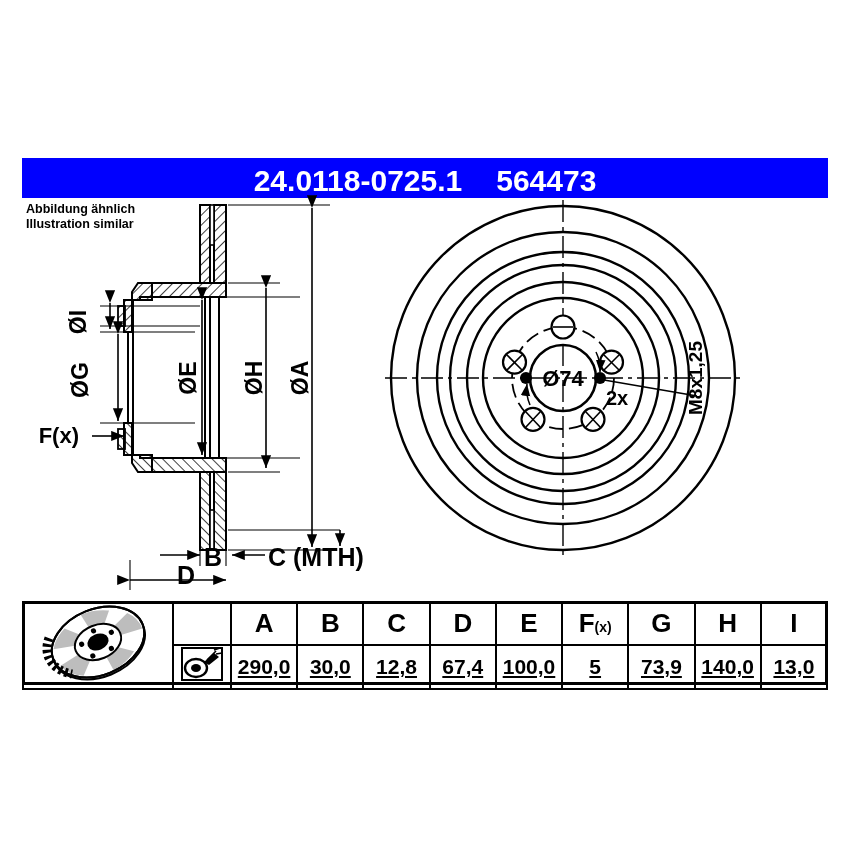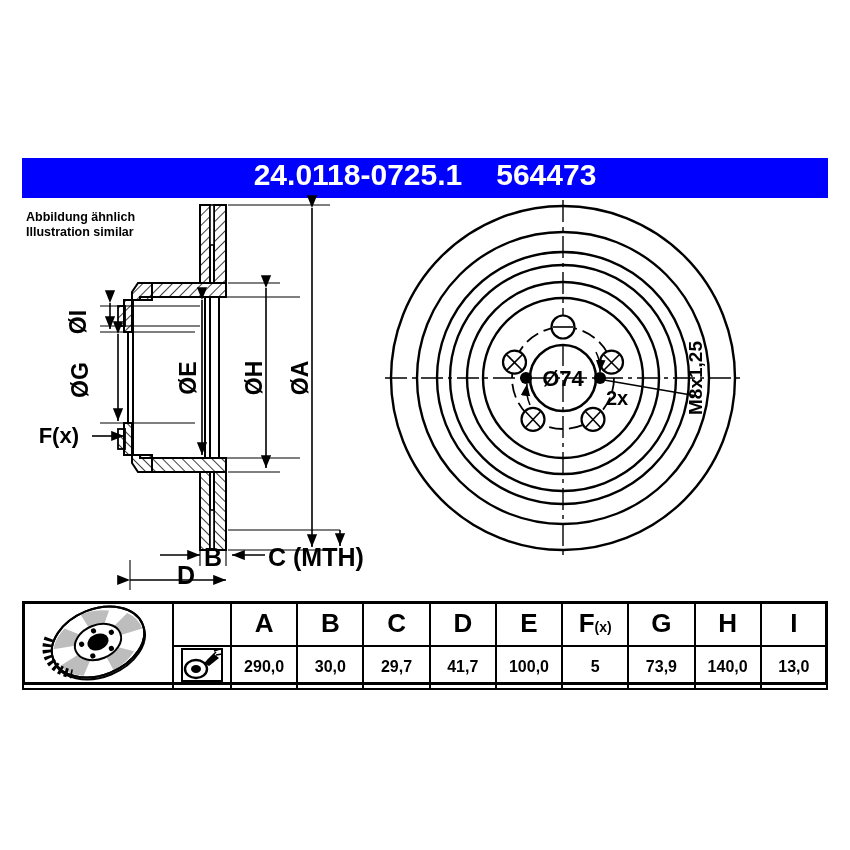--- a/index.html
+++ b/index.html
@@ -25,28 +25,28 @@
   }
   .hdr-text {
     position: absolute;
     left: 22px; top: 158px;
     width: 806px; height: 40px;
     color: #ffffff;
     font-size: 30px;
     font-weight: bold;
     letter-spacing: 0px;
     display: flex;
-    align-items: flex-start;
+    align-items: flex-end;
     justify-content: center;
     gap: 34px;
     font-family: "Liberation Sans", sans-serif;
   }
   .illus-note {
     position: absolute;
-    left: 26px; top: 210px;
+    left: 26px; top: 202px;
     font-size: 12.5px;
     font-weight: bold;
     line-height: 15px;
     color: #000;
     font-family: "Liberation Sans", sans-serif;
   }
   svg.draw {
     position: absolute;
     left: 0; top: 0;
     width: 850px; height: 850px;
@@ -61,21 +61,21 @@
   }
   .spec-table td {
     border: 2px solid #000;
     text-align: center;
     font-weight: bold;
     font-family: "Liberation Sans", sans-serif;
     color: #000;
     padding: 0;
   }
   .spec-table tr.hdr td { height: 40px; font-size: 26px; }
-  .spec-table tr.val td { height: 40px; font-size: 16px; }
+  .spec-table tr.val td { height: 40px; font-size: 21px; text-decoration: underline; }
   .cell-icon { width: 148px; }
   .cell-icon2 { width: 56px; }
   .fx-lbl { font-size: 22px; }
   .fx-lbl sub { font-size: 14px; vertical-align: baseline; }
   .outer-frame {
     position: absolute;
     left: 22px; top: 601px;
     width: 806px; height: 84px;
     border: 3px solid #000;
     box-sizing: border-box;
@@ -330,22 +330,22 @@
           <ellipse cx="16" cy="22" rx="11" ry="9" fill="#fff" stroke="#000" stroke-width="2.4"></ellipse>
           <ellipse cx="16" cy="22" rx="5" ry="4" fill="#000"></ellipse>
           <path d="M24,16 L34,7 L39,11 L29,19 Z" fill="#000"></path>
           <line x1="27" y1="14" x2="36" y2="5" stroke="#000" stroke-width="1.6"></line>
           <line x1="34" y1="4" x2="40" y2="2" stroke="#000" stroke-width="1.4"></line>
           <line x1="36" y1="8" x2="42" y2="7" stroke="#000" stroke-width="1.4"></line>
         </svg>
       </td>
       <td>290,0</td>
       <td>30,0</td>
-      <td>29,7</td>
-      <td>41,7</td>
+      <td>12,8</td>
+      <td>67,4</td>
       <td>100,0</td>
       <td>5</td>
       <td>73,9</td>
       <td>140,0</td>
       <td>13,0</td>
     </tr>
   </tbody>
     </table>
   <div class="outer-frame"></div>
 

